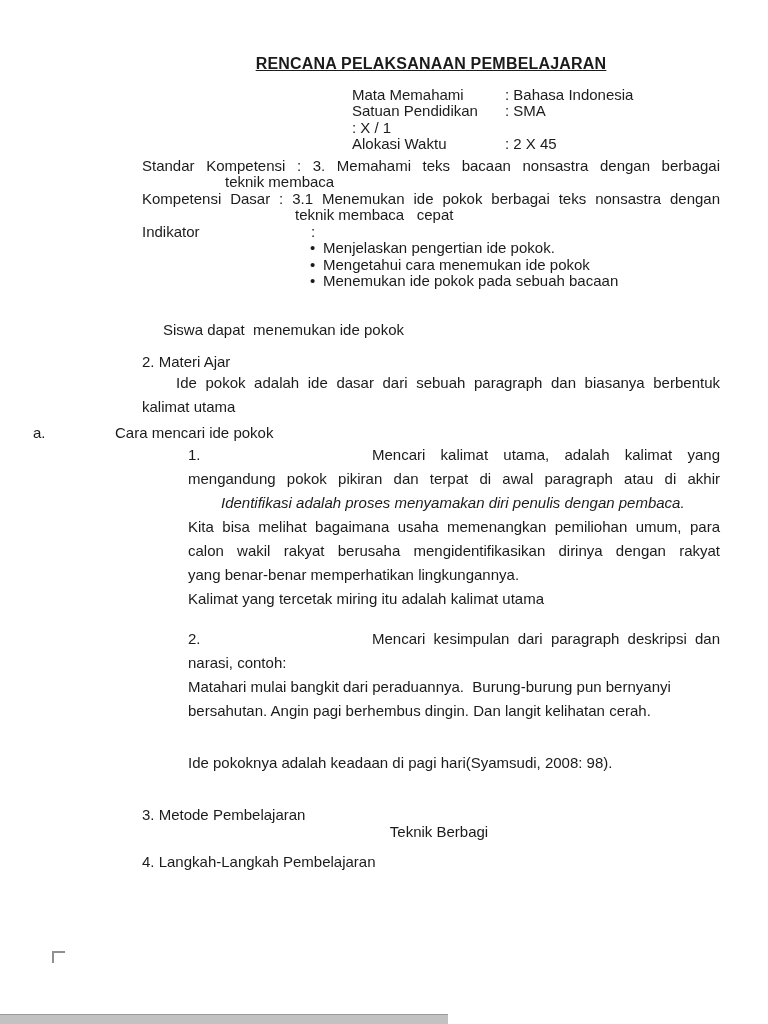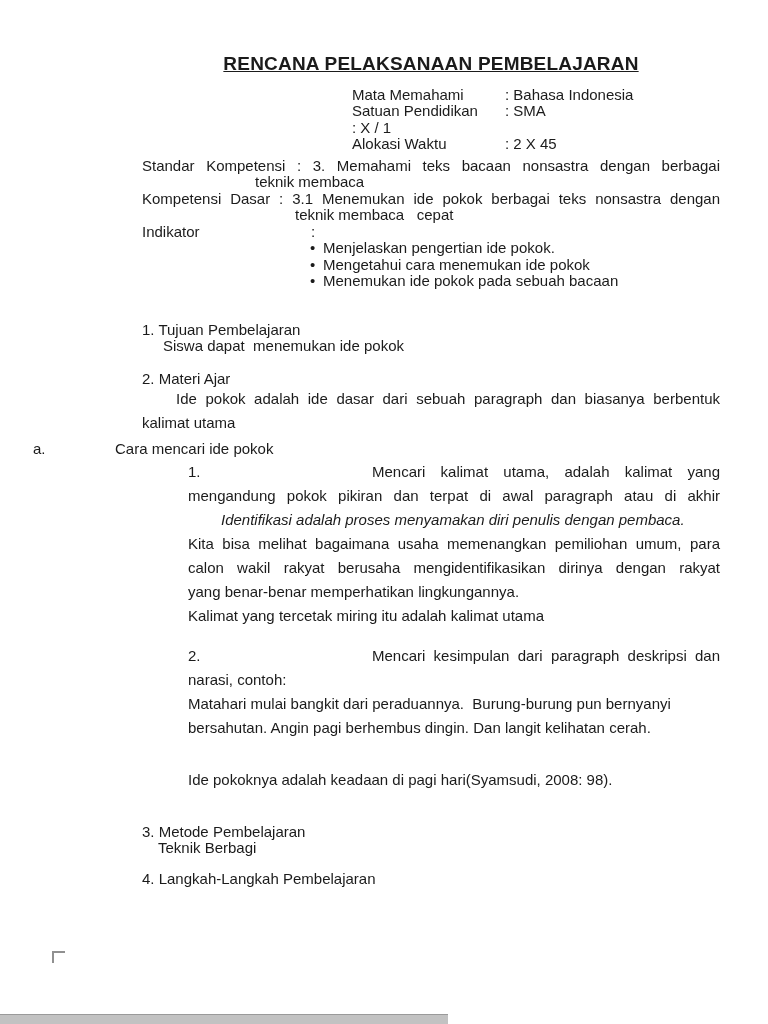--- a/index.html
+++ b/index.html
@@ -3,34 +3,34 @@
 <meta charset="utf-8">
 <style>
   * { margin:0; padding:0; box-sizing:border-box; }
   html, body { background:#ffffff; }
   .page {
     position:relative; width:768px; height:1024px; background:#ffffff;
     overflow:hidden; font-family:"Liberation Sans","DejaVu Sans",sans-serif;
     font-size:15px; color:#1b1b1b;
   }
   .content { position:absolute; top:0; left:0; width:768px; padding:56px 48px 0 142px; line-height:16.5px; }
-  .title { text-align:center; font-weight:bold; font-size:19px; text-decoration:underline; letter-spacing:.2px; }
+  .title { text-align:center; font-weight:bold; font-size:16px; text-decoration:underline; letter-spacing:.2px; }
 
   .meta { margin-top:14px; margin-left:210px; }
   .meta-row { display:flex; }
   .meta-label { width:153px; flex:none; }
   .meta-row.wide .meta-label { width:205px; }
 
   .standar { margin-top:5px; }
   .jline { text-align:justify; text-align-last:justify; }
   .pre { white-space:pre-wrap; }
-  .ind-113 { margin-left:113px; }
+  .ind-113 { margin-left:83px; }
   .ind-153 { margin-left:153px; }
   .ind-21 { margin-left:21px; }
-  .ind-16 { margin-left:16px; }
+  .ind-16 { margin-left:16px;text-align:center; }
   .ind-42 { margin-left:33px; }
   .ti-34 { text-indent:34px; }
 
   .ind-row { display:flex;gap:41px; }
   .ind-label { width:128px; flex:none; }
   .bullets { margin-left:168px; }
   .bullet-row { display:flex; }
   .bullet { width:13px; flex:none; }
 
   .sec1 { margin-top:32px; }
@@ -109,21 +109,20 @@
         <span class="bullet">•</span>
         <span>Mengetahui cara menemukan ide pokok</span>
       </div>
       <div class="bullet-row">
         <span class="bullet">•</span>
         <span>Menemukan ide pokok pada sebuah bacaan</span>
       </div>
     </div>
 
     <div class="sec1">
-      <div>1. Tujuan Pembelajaran</div>
       <div class="ind-21 pre">Siswa dapat  menemukan ide pokok</div>
     </div>
 
     <div class="sec2">
       <div>2. Materi Ajar</div>
       <div class="body15">
         <div class="jline ti-34">Ide pokok adalah ide dasar dari sebuah paragraph dan biasanya berbentuk</div>
         <div>kalimat utama</div>
       </div>
     </div>

